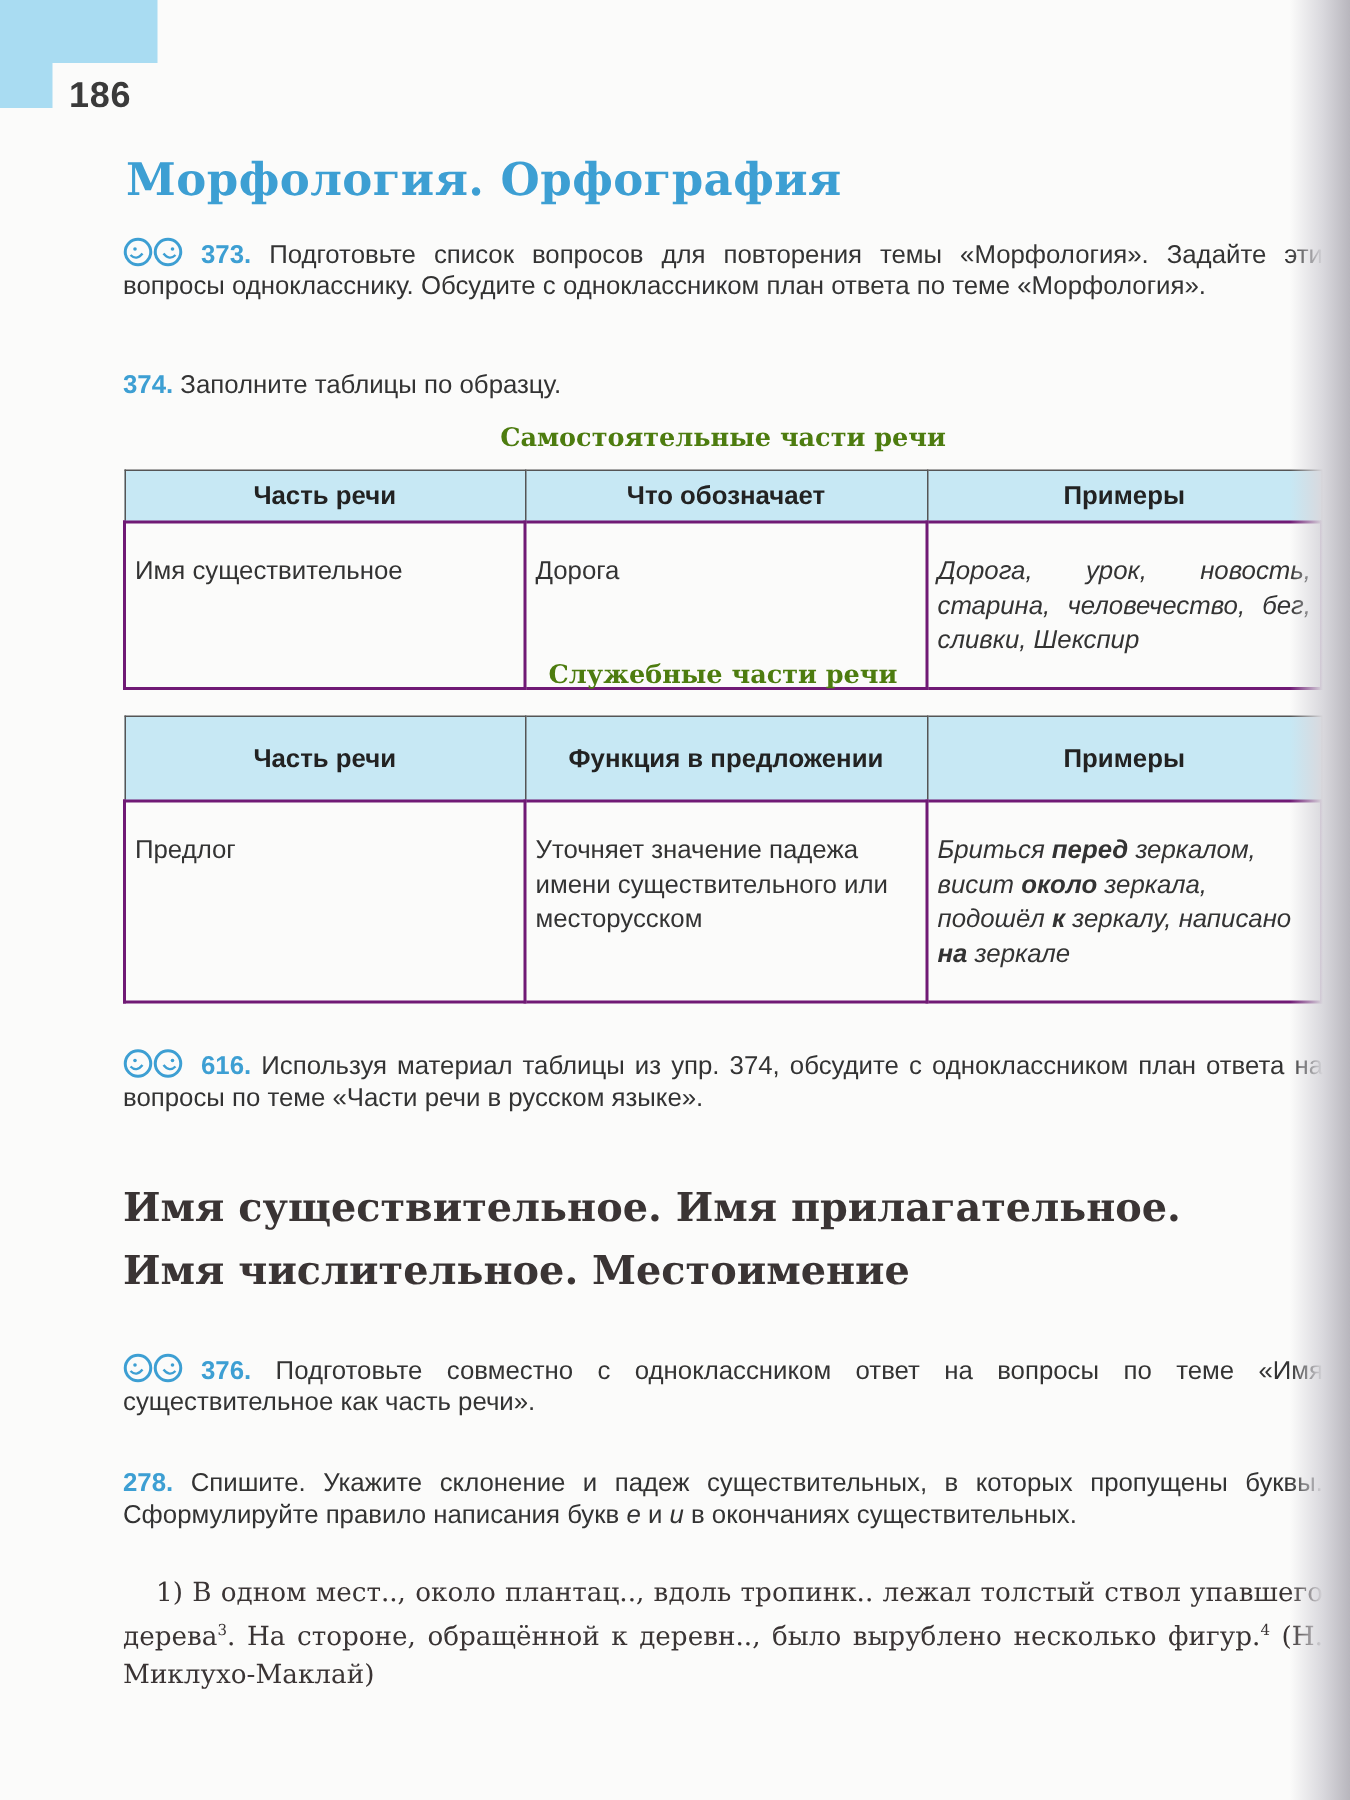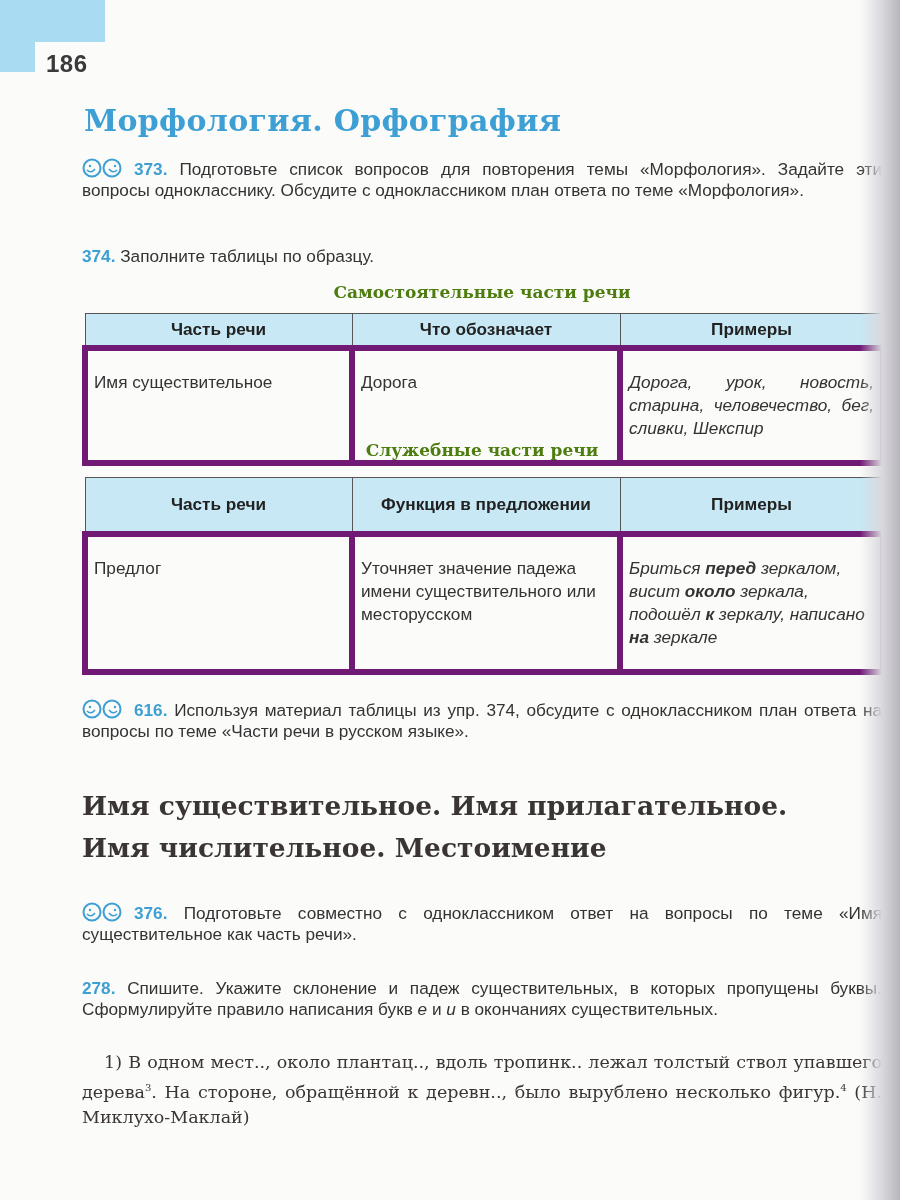--- a/index.html
+++ b/index.html
@@ -37,21 +37,21 @@
     }
     table.grid {
       position: absolute; left: 82px; border-collapse: collapse; font-size: 17.2px;
       color: #333; table-layout: fixed;
     }
     table.grid th {
       background: #c7e8f4; font-weight: bold; text-align: center; padding: 4px 6px;
       border: 1px solid #555; line-height: 20px; color: #222; margin-top: 10px;
     }
     table.grid td {
-      border: 6px solid #701a75; vertical-align: top; padding: 20px 6px; line-height: 23px;
+      border: 2px solid #701a75; vertical-align: top; padding: 20px 6px; line-height: 23px;
     }
     table.grid td.ex { font-style: italic; }
     table.grid td.ex b { font-weight: bold; }
     .heading2 {
       position: absolute; left: 82px; top: 785px; font-family: "DejaVu Serif", serif;
       font-weight: bold; font-size: 26.5px; line-height: 42px; color: #3a3434; width: 820px;
     }
     .literary {
       position: absolute; left: 82px; top: 1050px; width: 800px;
       font-family: "DejaVu Serif", serif; font-size: 17.5px; line-height: 25px;

